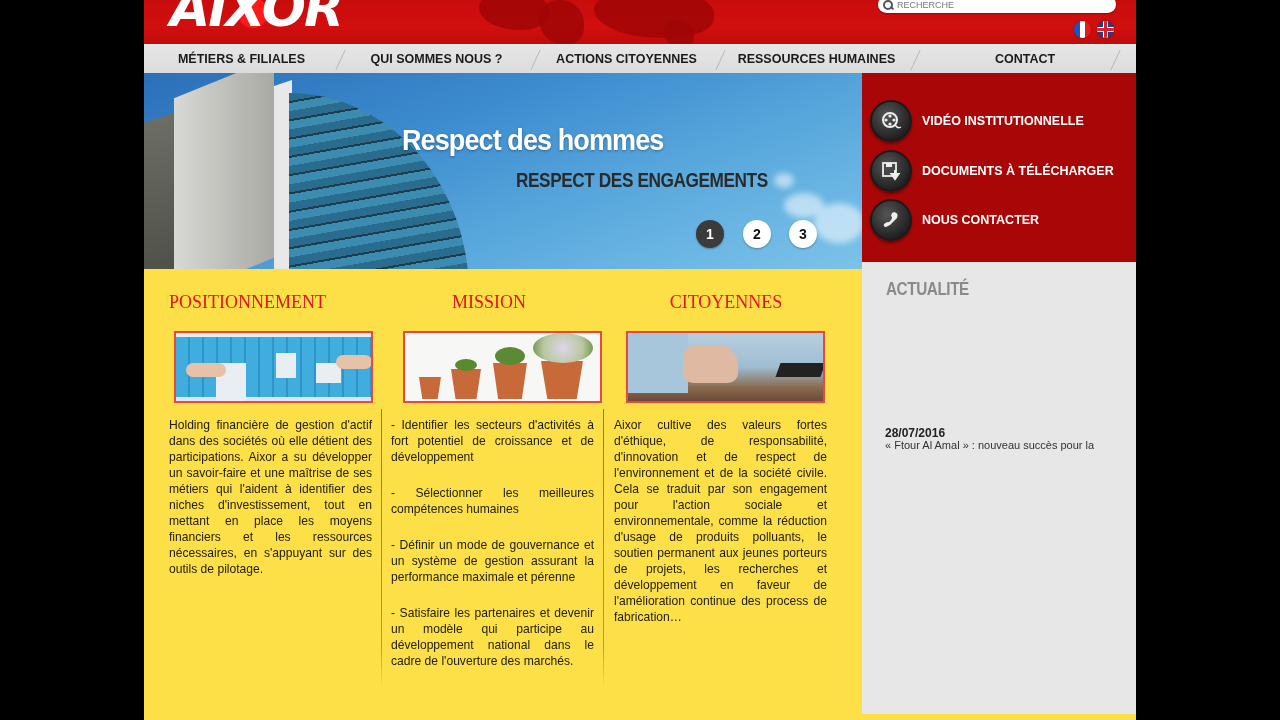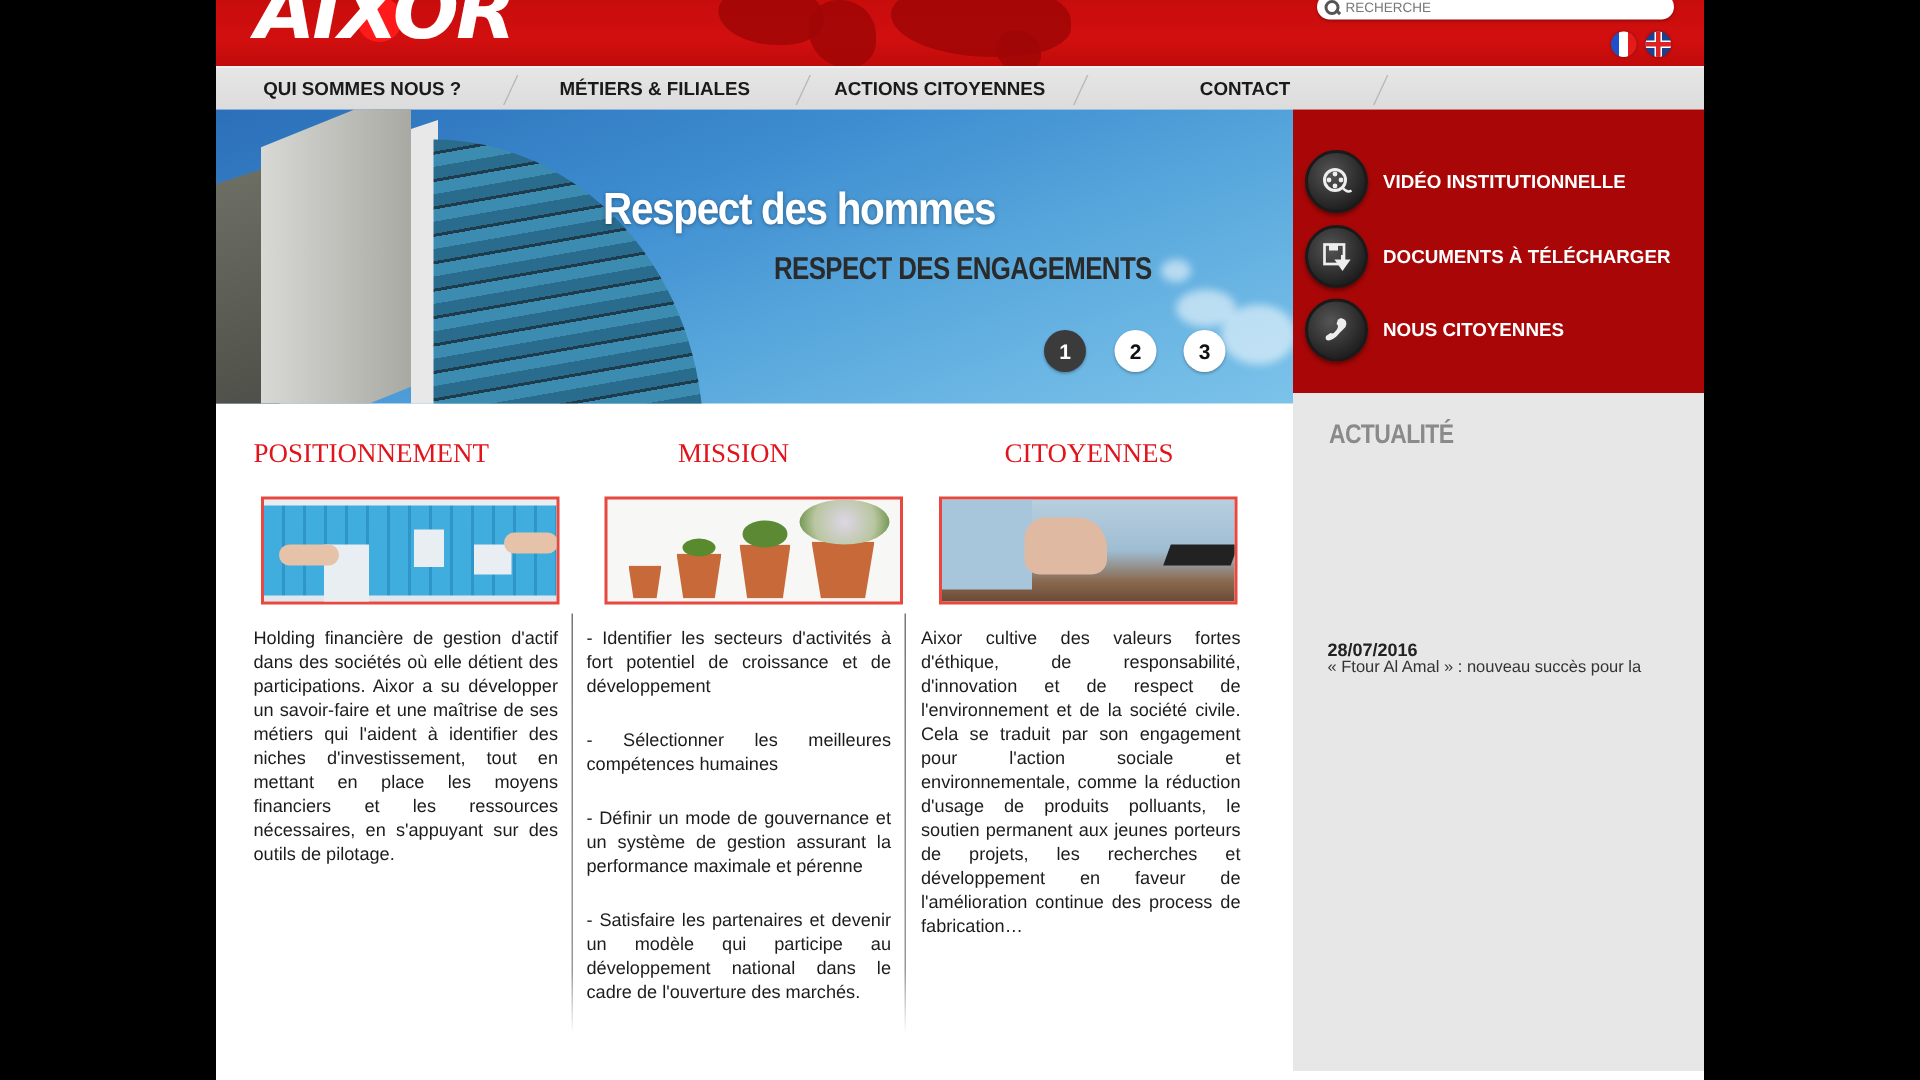--- a/index.html
+++ b/index.html
@@ -1,19 +1,19 @@
 <!DOCTYPE html>
 <html><head>
 <meta charset="utf-8">
 <style>
   * { box-sizing: border-box; margin: 0; padding: 0; }
   html, body { width: 1280px; height: 720px; overflow: hidden; background: #000; }
   body { font-family: "Liberation Sans", sans-serif; position: relative; }
 
-  .page { position: absolute; left: 144px; top: 0; width: 992px; height: 720px; background: #ffffff; overflow: hidden; }
+  .page { position: absolute; left: 144px; top: 0; width: 992px; height: 720px; background: #fde047; overflow: hidden; }
 
   
   .header { position: absolute; left: 0; top: 0; width: 992px; height: 44px;
     background: linear-gradient(180deg, #c80c0c 0%, #d20f0f 60%, #c00a0a 100%); overflow: hidden; }
   .map-blob { position: absolute; background: #a00606; border-radius: 45% 55% 40% 60%; opacity: 0.85; }
   .logo { position: absolute; left: 26px; top: -22px; height: 60px; width: 140px; }
   .logo-text { position: absolute; left: 0; top: 0; font-family: "DejaVu Sans", sans-serif; font-weight: bold;
     font-style: italic; font-size: 52px; color: #fff; letter-spacing: -2px; line-height: 60px; }
   .logo-dot { position: absolute; left: 68px; top: 20px; width: 30px; height: 30px; border-radius: 50%; background: #ff1a1a; }
 
@@ -103,29 +103,33 @@
 
     <div class="flag flag-fr" title="Français"></div>
     <div class="flag flag-uk" title="English">
         <span></span>
         <i></i>
       </div>
   </div>
 
   <div class="nav">
     <div class="nav-item" style="width:195px;">
+      <span>MÉTIERS &amp; FILIALES</span>
+      <span class="nav-sep"></span>
+    </div>
+    <div class="nav-item" style="width:195px;">
       <span>QUI SOMMES NOUS ?</span>
-      <span class="nav-sep"></span>
-    </div>
-    <div class="nav-item" style="width:195px;">
-      <span>MÉTIERS &amp; FILIALES</span>
       <span class="nav-sep"></span>
     </div>
     <div class="nav-item" style="width:185px;">
       <span>ACTIONS CITOYENNES</span>
+      <span class="nav-sep"></span>
+    </div>
+    <div class="nav-item" style="width:195px;">
+      <span>RESSOURCES HUMAINES</span>
       <span class="nav-sep"></span>
     </div>
     <div class="nav-item" style="width:222px;">
       <span>CONTACT</span>
       <span class="nav-sep" style="right:20px;"></span>
     </div>
   </div>
 
   <div class="hero">
     <div class="cloud" style="left:640px;top:120px;width:40px;height:25px;"></div>
@@ -167,21 +171,21 @@
           </svg>
       </div>
       <span class="quick-label">DOCUMENTS À TÉLÉCHARGER</span>
     </div>
     <div class="quick-item" style="top:126px;">
       <div class="quick-icon">
         <svg width="22" height="22" viewBox="0 0 22 22">
             <path d="M14 3 Q19 4 17 9 L13 13 Q10 17 6 18 Q3 18 4 15 L7 13 Q9 14 11 11 Q13 8 11 7 L12 4 Z" fill="#eee"></path>
           </svg>
       </div>
-      <span class="quick-label">NOUS CITOYENNES</span>
+      <span class="quick-label">NOUS CONTACTER</span>
     </div>
   </div>
 
   <div class="col-title" style="left:25px;width:158px;text-align:left;">POSITIONNEMENT</div>
   <div class="col-img" style="left:30px;background:linear-gradient(180deg,#e9eef2 0%,#dfe7ee 100%);">
     <div style="position:absolute;left:0;top:4px;width:195px;height:60px;background:repeating-linear-gradient(90deg,#2ea6dd 0 12px,#1b8cc4 12px 14px);opacity:0.9;"></div>
     <div style="position:absolute;left:40px;top:30px;width:30px;height:40px;background:#e9eef2;"></div>
     <div style="position:absolute;left:100px;top:20px;width:20px;height:25px;background:#e9eef2;"></div>
     <div style="position:absolute;left:140px;top:30px;width:25px;height:20px;background:#e9eef2;"></div>
     <div style="position:absolute;left:10px;top:30px;width:40px;height:14px;background:#e6c2a8;border-radius:7px;"></div>

